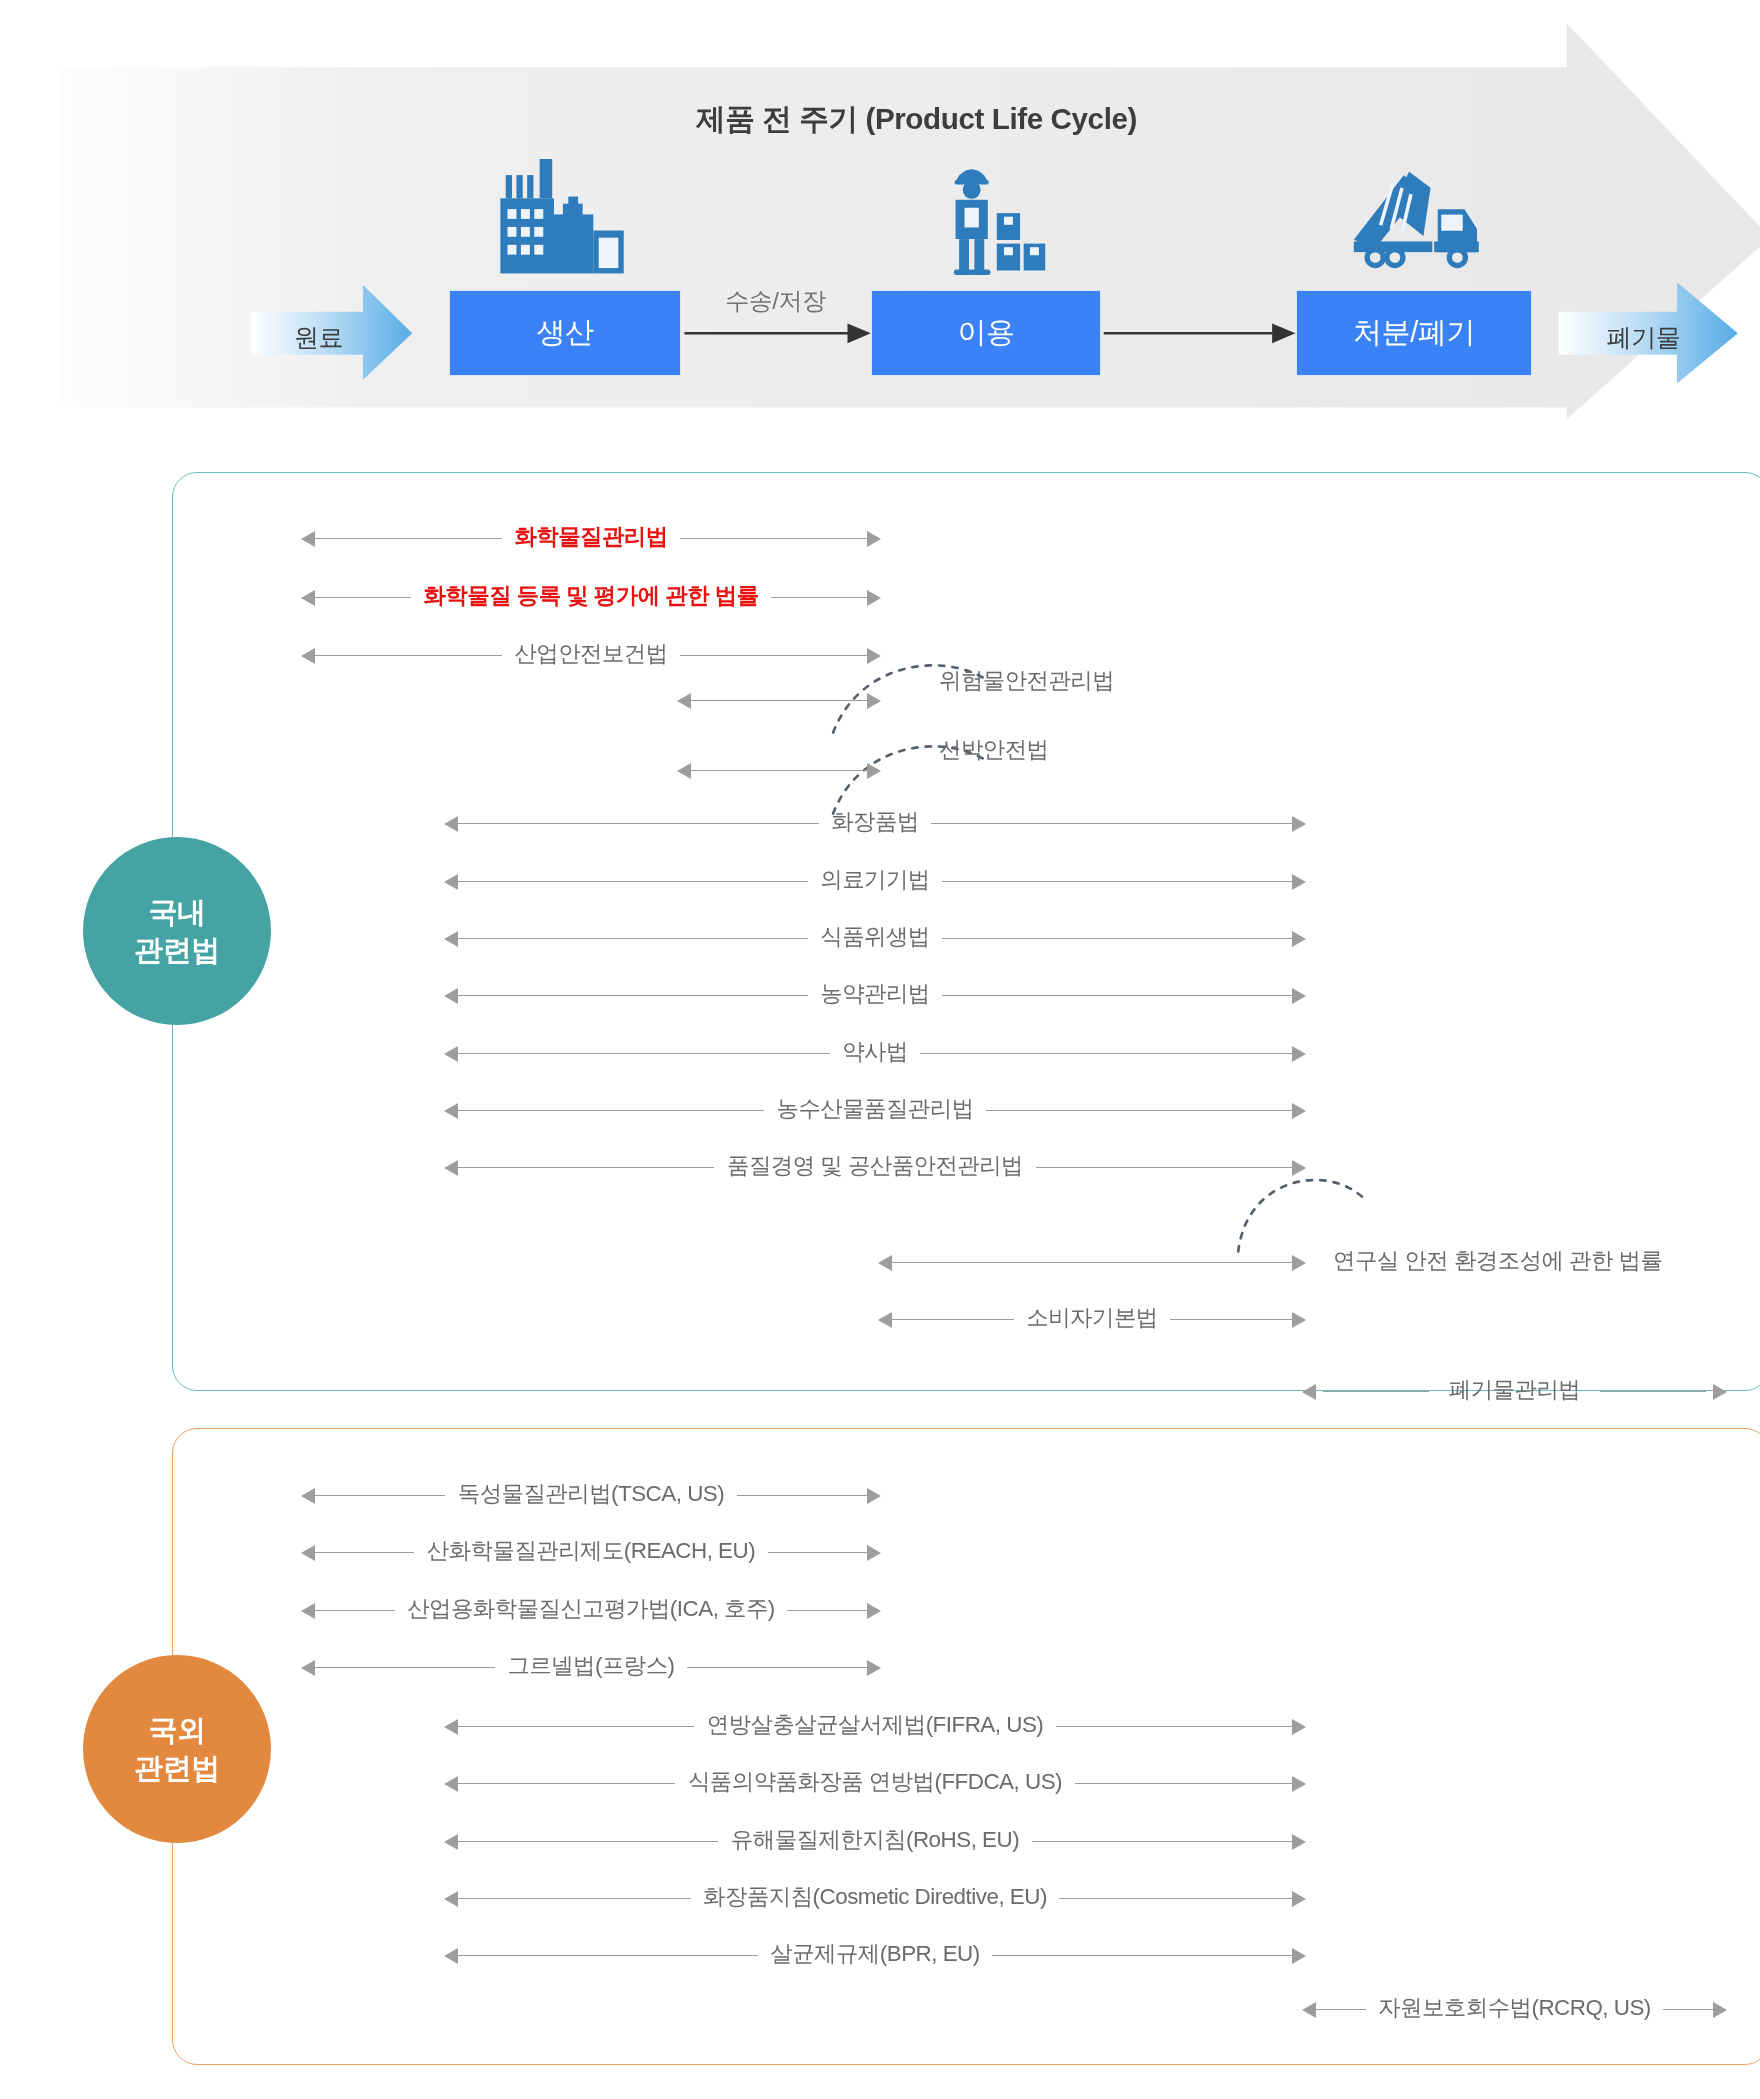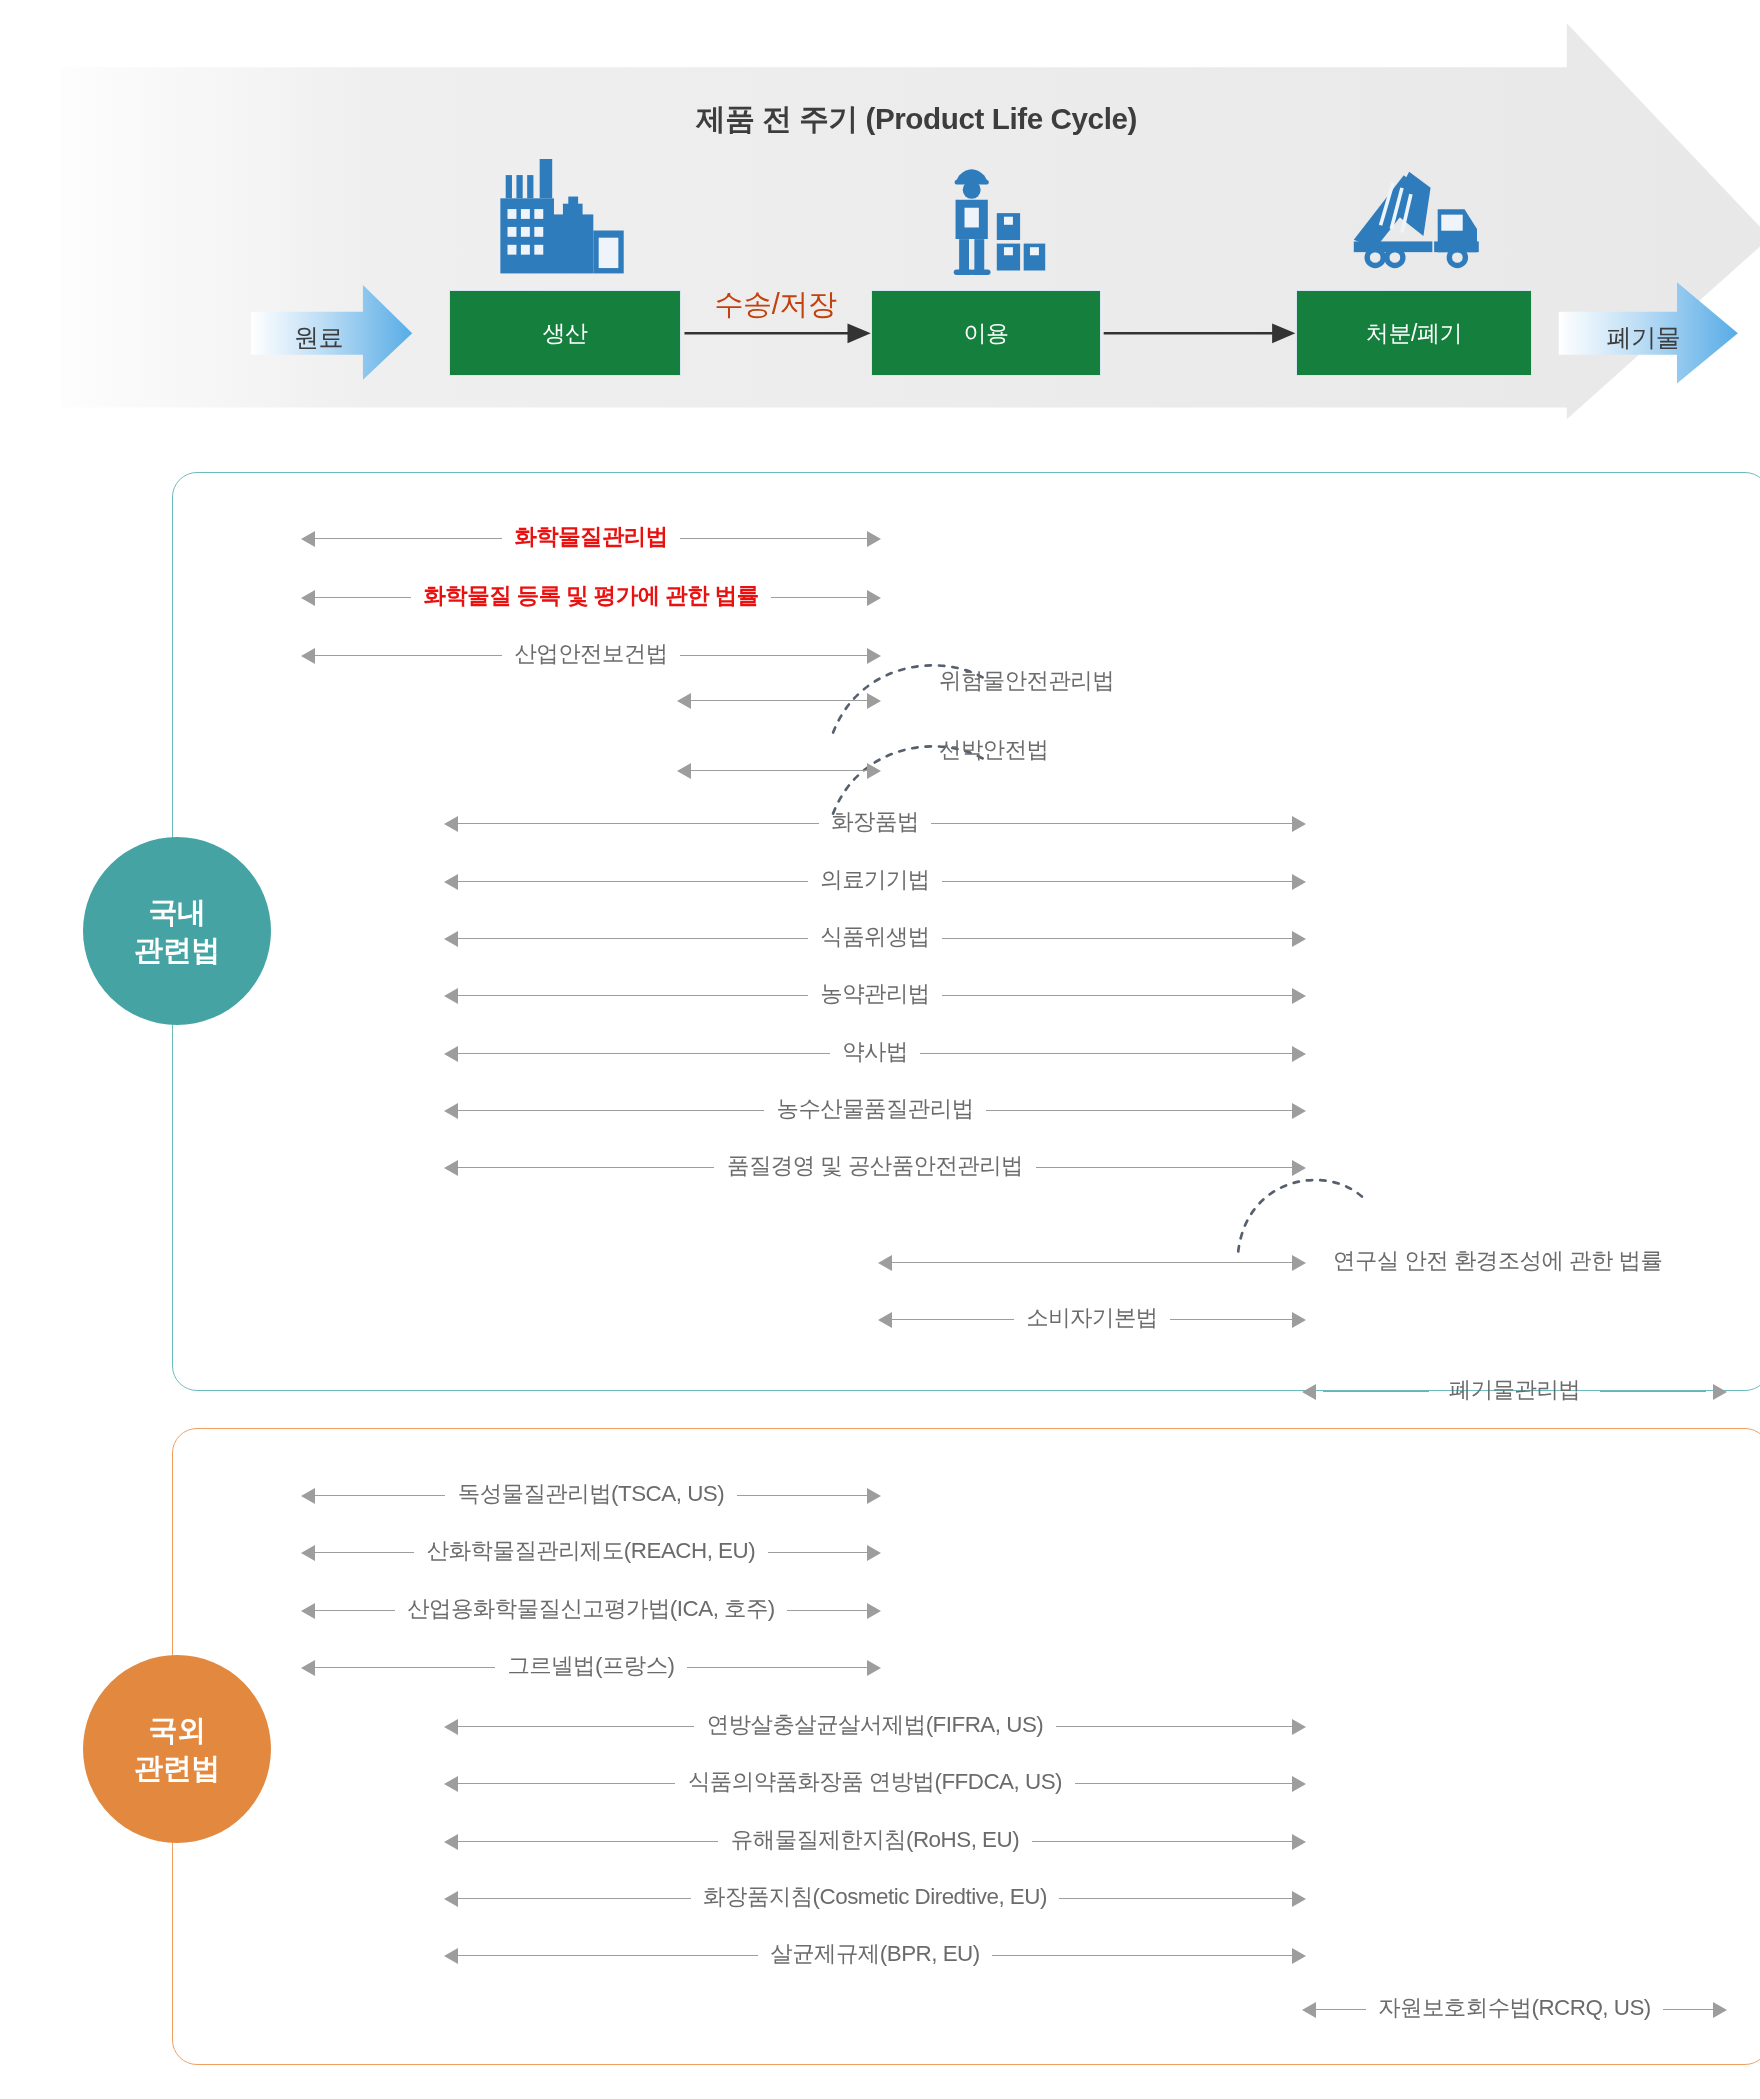--- a/index.html
+++ b/index.html
@@ -29,44 +29,44 @@
     left:0; top:99px; width:1761px;
     text-align:center;
     font-size:29.6px;
     font-weight:bold;
     color:#3d3d3d;
     letter-spacing:-0.4px;
   }
   .stage-box{
     position:absolute;
     height:86px;
-    background:#15803d;
+    background:#3b82f6;
     border:0.9px solid #d8e6f2;
     color:#ffffff;
-    font-size:23px;
+    font-size:29px;
     font-weight:400;
     display:flex;
     align-items:center;
     justify-content:center;
     letter-spacing:-0.4px;
     box-sizing:border-box;
   }
   #box-prod{ left:413px; top:290px; width:232px; }
   #box-use { left:835px; top:290px; width:230px; }
   #box-disp{ left:1260px; top:290px; width:236px; }
 
   .stage-icon{ position:absolute; }
   #icon-factory{ left:457px; top:159px; }
   #icon-worker { left:907px; top:161px; }
   #icon-truck  { left:1312px; top:170px; }
 
   .flow-label{
     position:absolute;
-    font-size:29px;
-    color:#c2410c;
+    font-size:24px;
+    color:#737373;
     letter-spacing:-0.4px;
   }
   #lbl-transport{ left:659px; top:285px; width:161px; text-align:center; }
 
   .end-label{
     position:absolute;
     font-size:25px;
     color:#3d3d3d;
     letter-spacing:-0.4px;
   }

